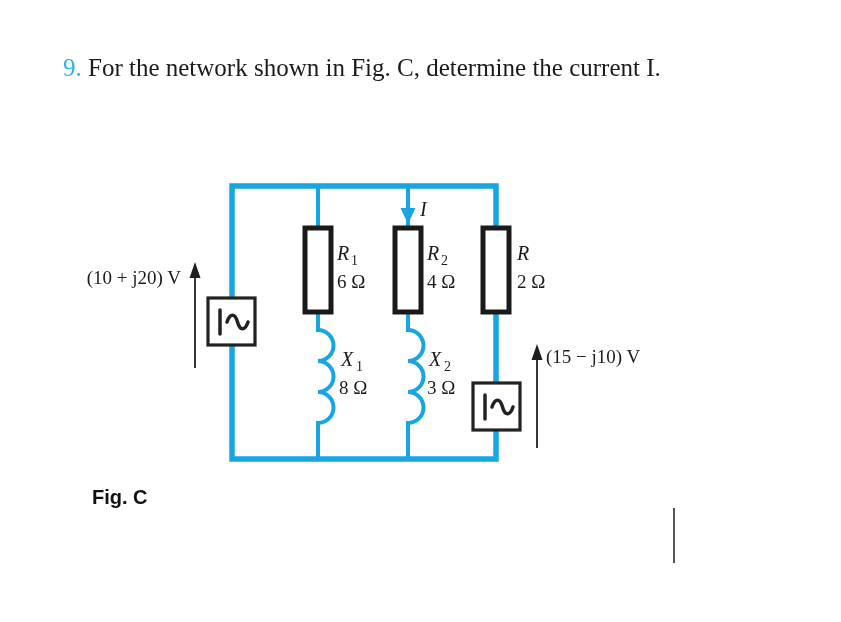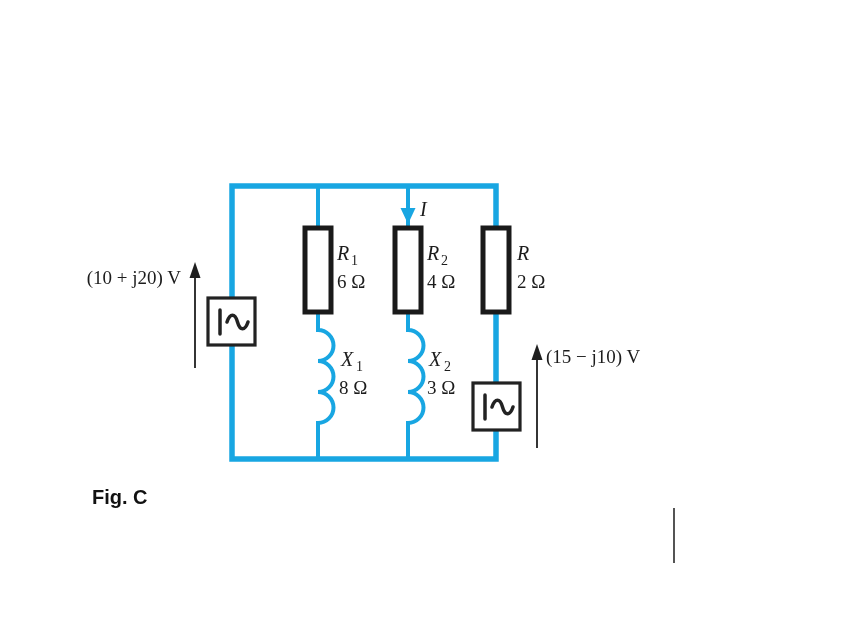--- a/index.html
+++ b/index.html
@@ -23,20 +23,21 @@
   .sym{font-style:italic;font-size:20px;}
   .sub{font-size:14px;}
   .cap{font-family:"Liberation Sans",sans-serif;font-weight:bold;font-size:20px;fill:#111111;}
   .stray{stroke:#2a2a2a;stroke-width:1.6;}
 </style>
 </head>
 <body>
 
 <div class="page">
 
+  <div class="title"><span class="qnum">9.</span><span> For the network shown in Fig. C, determine the current I.</span></div>
 
   <svg width="841" height="622" viewBox="0 0 841 622">
 
     <path class="wire wire-outer" d="M232 459 V186 H496 V459 Z"></path>
 
     <path class="wire wire-branch" d="M318 186 V330 a15.5 15.5 0 0 1 0 31 a15.5 15.5 0 0 1 0 31 a15.5 15.5 0 0 1 0 31 V459"></path>
 
     <path class="wire wire-branch" d="M408 186 V330 a15.5 15.5 0 0 1 0 31 a15.5 15.5 0 0 1 0 31 a15.5 15.5 0 0 1 0 31 V459"></path>
 
     <path class="wire wire-branch" d="M408 188 V210"></path>

